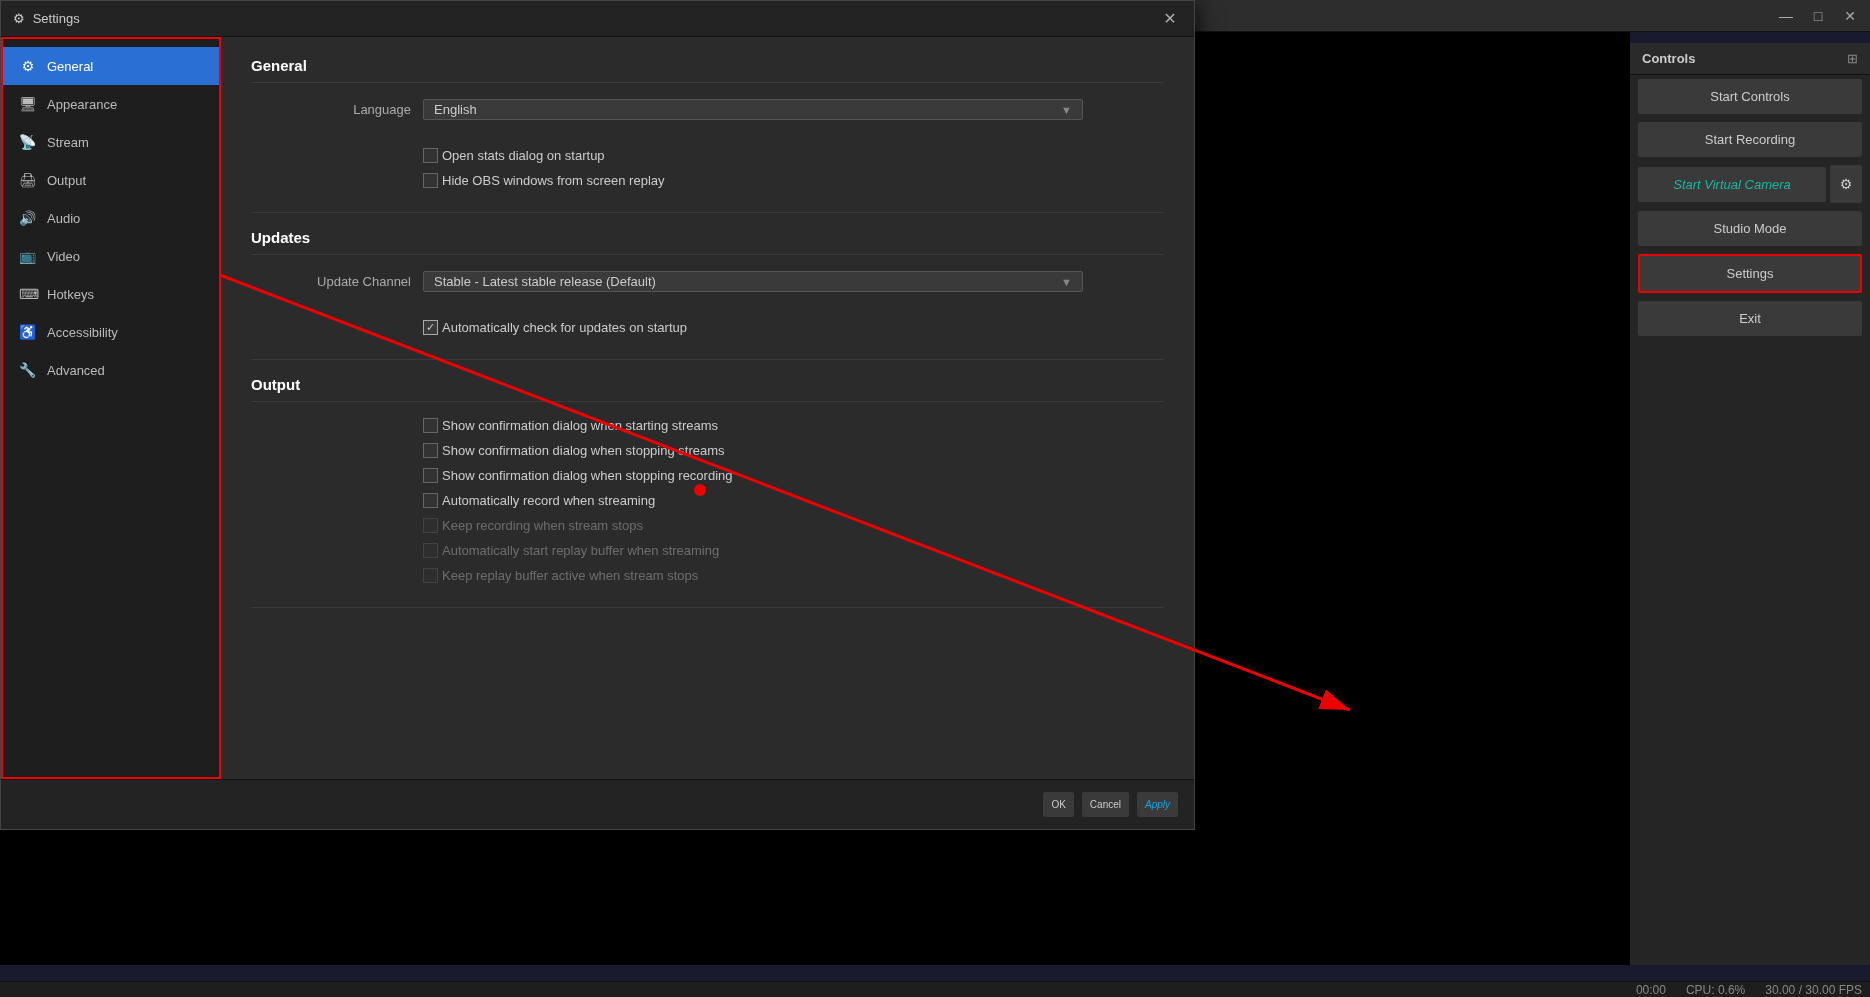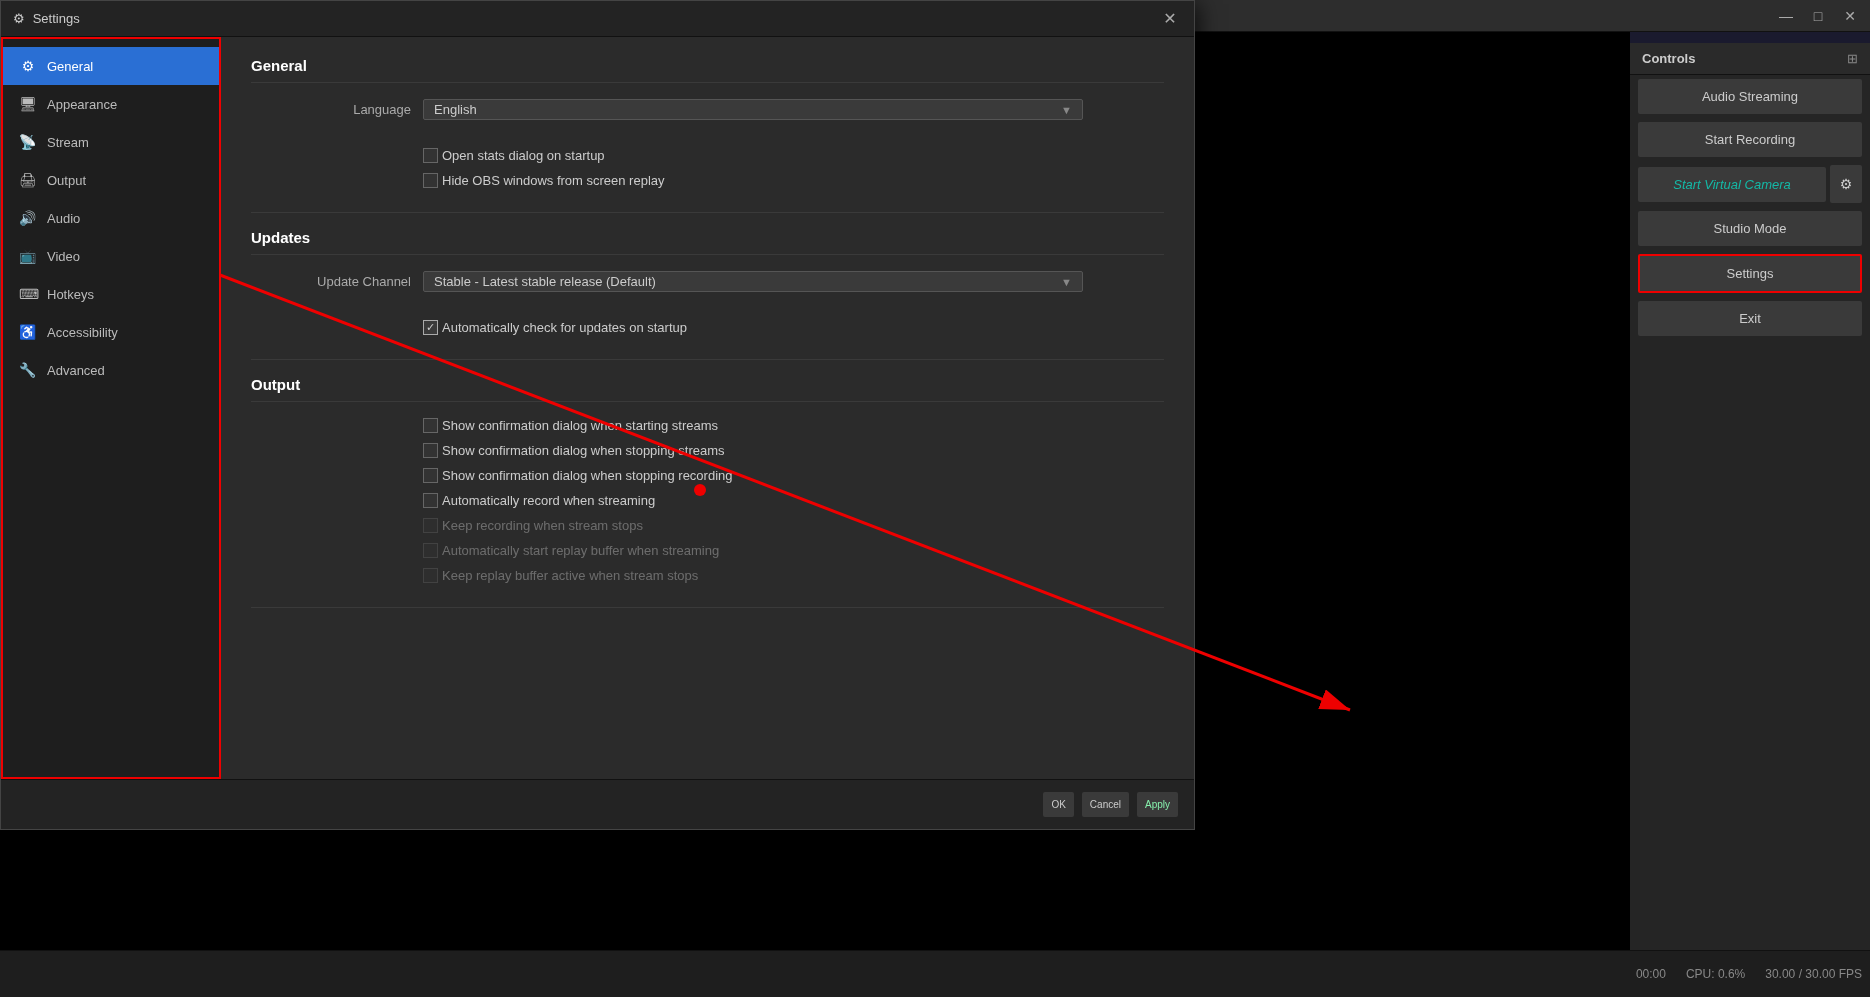--- a/index.html
+++ b/index.html
@@ -230,21 +230,22 @@
     .footer-btn.ok {
       background: #3a3a3a;
       color: #ccc;
     }
     .footer-btn.cancel {
       background: #3a3a3a;
       color: #ccc;
     }
     .footer-btn.apply {
       background: #3a3a3a;
-      color: #86efac;
+      color: #0ea5e9;
+      font-style: italic;
     }
 
     
     .main-obs-area {
       position: absolute;
       top: 0;
       left: 0;
       width: 1870px;
       height: 997px;
       display: flex;
@@ -344,21 +345,21 @@
       justify-content: center;
       border-radius: 2px;
     }
 
     
     .status-bar {
       position: absolute;
       bottom: 0;
       left: 0;
       right: 0;
-      height: 47px;
+      height: 16px;
       background: #1e1e1e;
       display: flex;
       align-items: center;
       padding: 0 8px;
       border-top: 1px solid #111;
       color: #888;
       font-size: 12px;
       justify-content: flex-end;
       gap: 20px;
     }
@@ -408,21 +409,21 @@
     </div>
   </div>
 
   <div class="preview-area"></div>
 
   <div class="controls-panel">
     <div class="controls-header">
       <span class="controls-title">Controls</span>
       <span class="controls-icon">⊞</span>
     </div>
-    <button class="control-btn">Audio Streaming</button>
+    <button class="control-btn">Start Controls</button>
     <button class="control-btn">Start Recording</button>
     <div class="virtual-camera-row">
       <button class="virtual-camera-btn">Start Virtual Camera</button>
       <button class="virtual-camera-gear">⚙</button>
     </div>
     <button class="control-btn">Studio Mode</button>
     <button class="control-btn settings-btn">Settings</button>
     <button class="control-btn">Exit</button>
   </div>
 

